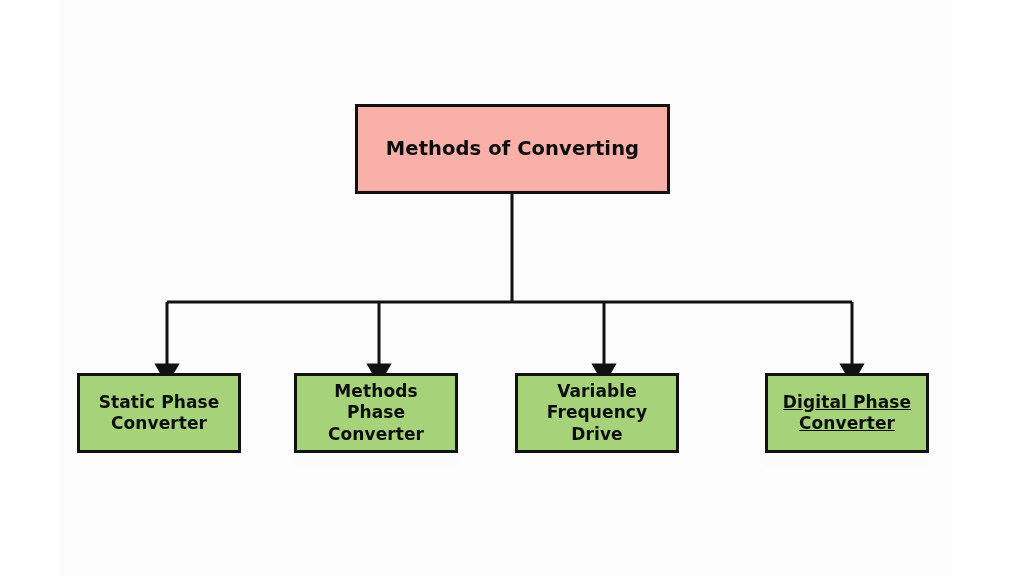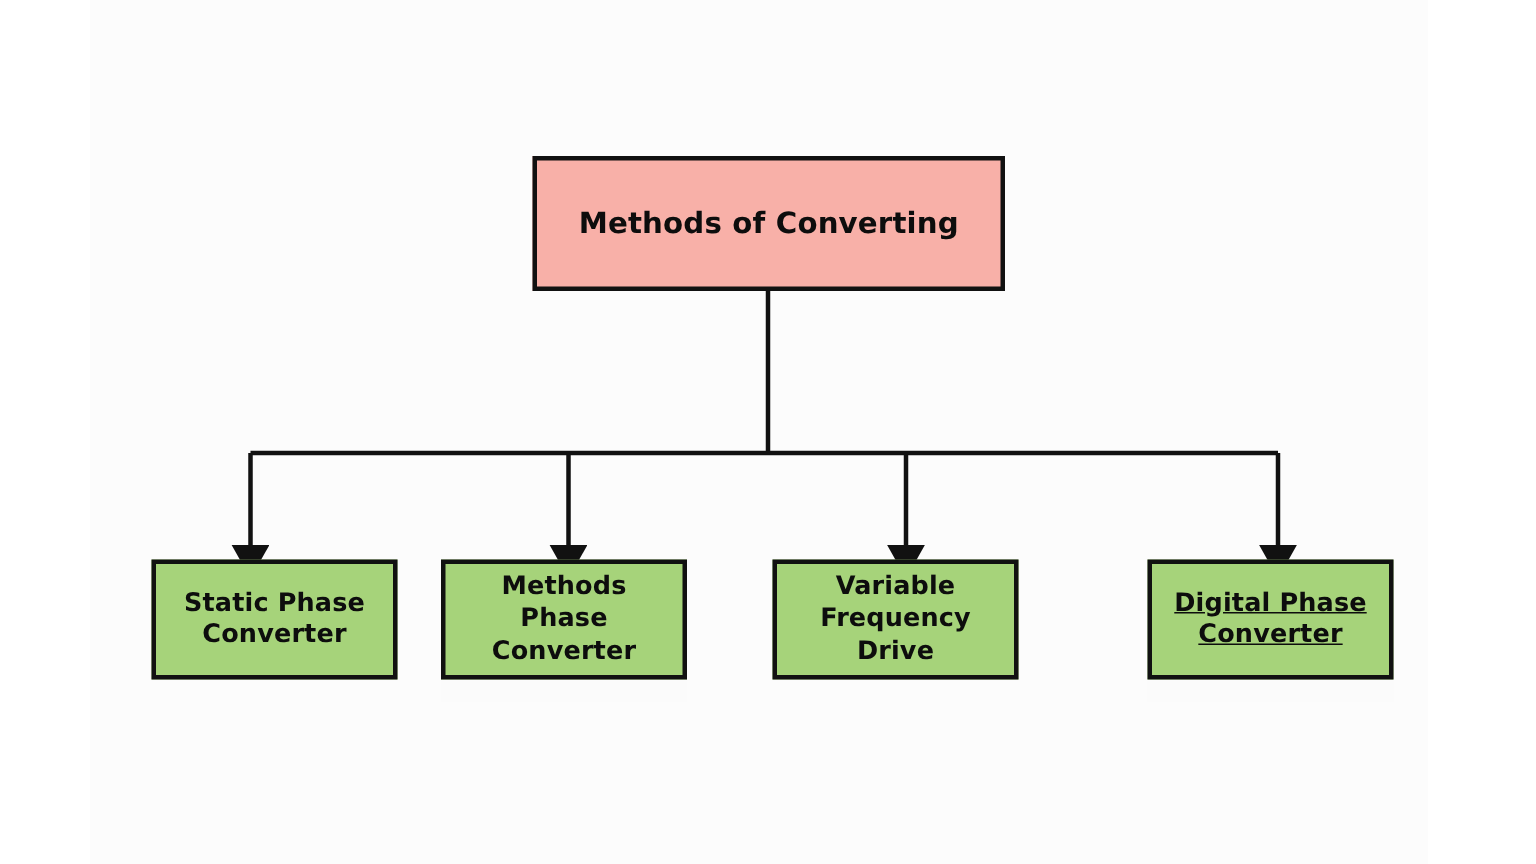--- a/index.html
+++ b/index.html
@@ -64,21 +64,21 @@
     background: #f8b0a8;
     font-size: 19.5px;
   }
   .node-leaf {
     top: 337px;
     width: 164px;
     height: 80px;
     background: #a6d37a;
     font-size: 17px;
   }
-  .leaf-1 { left: 101px; }
+  .leaf-1 { left: 77px; }
   .leaf-2 { left: 294px; }
   .leaf-3 { left: 515px; }
   .leaf-4 { left: 765px; text-decoration: underline; }
   .node-label {
     display: block;
     padding: 0 6px;
   }
   
   .artifact {
     position: absolute;

